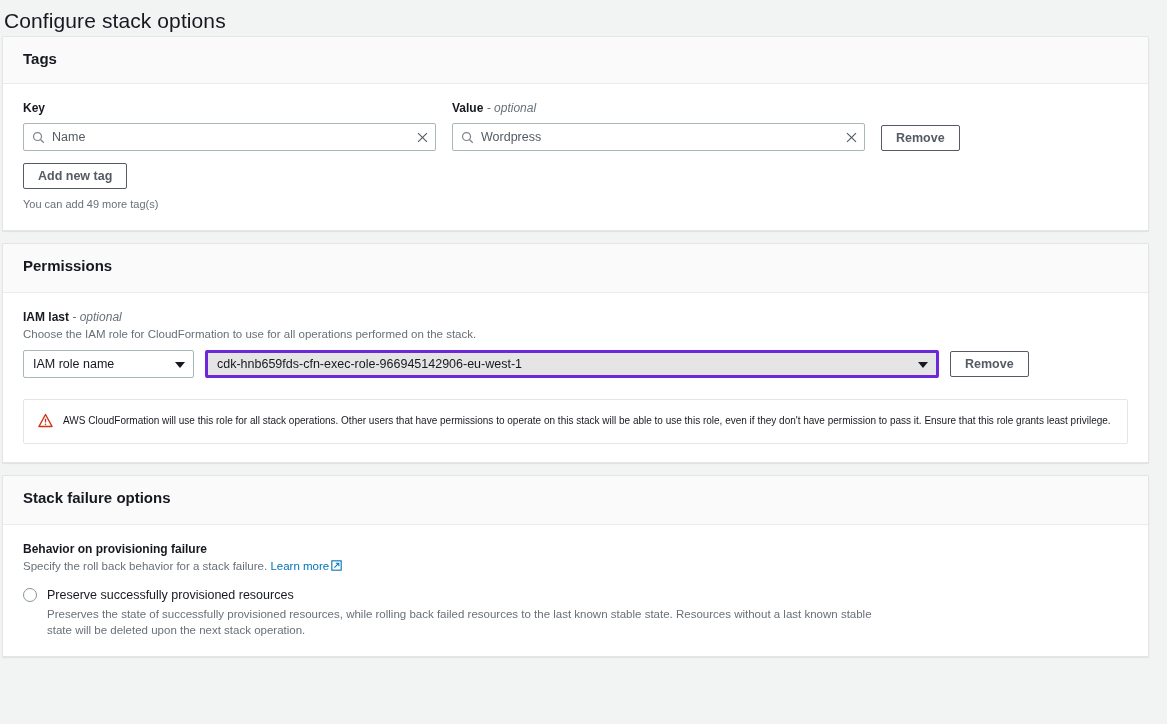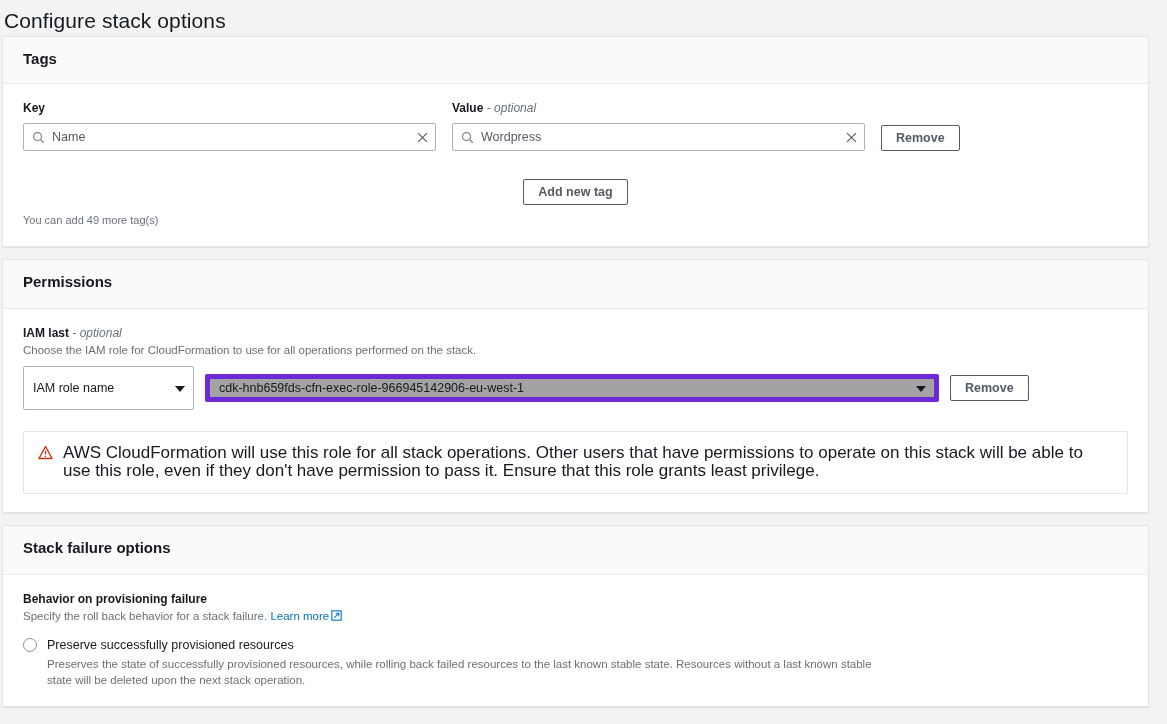--- a/index.html
+++ b/index.html
@@ -113,34 +113,34 @@
     border: 1px solid #545b64;
     border-radius: 2px;
     background: #ffffff;
     color: #545b64;
     font-size: 12.5px;
     font-weight: bold;
     cursor: pointer;
     white-space: nowrap;
   }
 
-  .add-tag-wrap { margin-top: 28px; text-align: center; }
+  .add-tag-wrap { margin-top: 12px; }
   .hint {
     font-size: 11px;
     color: #687078;
     margin-top: 7px;
     line-height: 16px;
   }
 
   
   .perm-row { display: flex; align-items: center; margin-top: 8px; }
   .select {
     position: relative;
     width: 171px;
-    height: 44px;
+    height: 28px;
     border: 1px solid #aab7b8;
     border-radius: 2px;
     background: #ffffff;
     display: flex;
     align-items: center;
     padding: 0 24px 0 9px;
     font-size: 12.5px;
     color: #16191f;
     cursor: pointer;
   }
@@ -151,23 +151,23 @@
     margin-top: -2px;
     width: 0; height: 0;
     border-left: 5px solid transparent;
     border-right: 5px solid transparent;
     border-top: 6px solid #16191f;
   }
   .role-input {
     width: 734px;
     height: 28px;
     margin-left: 11px;
-    border: 5px solid #6d28d9;
-    border-radius: 2px;
-    background: #a3a3a3;
+    border: 3px solid #6d28d9;
+    border-radius: 2px;
+    background: #e5e5e5;
     display: flex;
     align-items: center;
     position: relative;
     padding: 0 26px 0 9px;
     font-size: 12.5px;
     color: #16191f;
     cursor: pointer;
   }
   .perm-remove { margin-left: 11px; }
 
@@ -175,21 +175,21 @@
     margin-top: 21px;
     border: 1px solid #e4e6e6;
     border-radius: 2px;
     background: #ffffff;
     padding: 12px 14px 13px 14px;
     display: flex;
     align-items: flex-start;
   }
   .alert-icon { width: 15px; height: 15px; flex: 0 0 auto; margin: 1px 10px 0 0; }
   .alert-text {
-    font-size: 17px;
+    font-size: 10px;
     color: #16191f;
     line-height: 18px;
   }
 
   
   .radio-block { margin-top: 13px; }
   .radio-row { display: flex; align-items: flex-start; margin-top: 9px; }
   .radio {
     width: 14px; height: 14px;
     border-radius: 50%;

